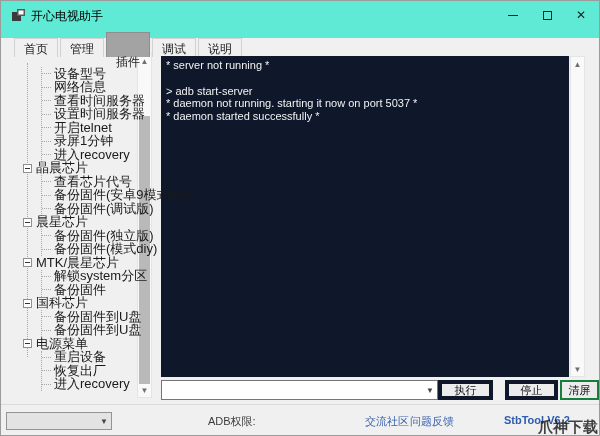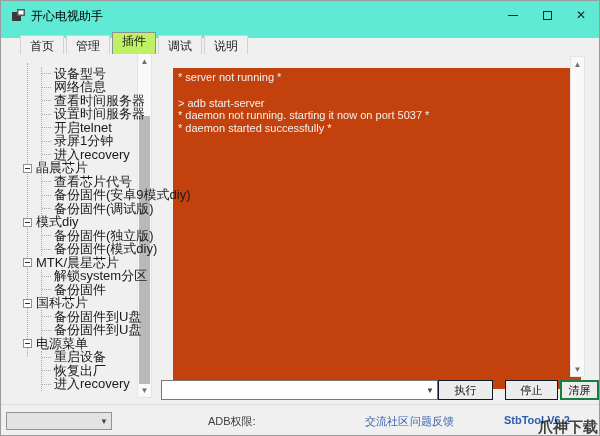--- a/index.html
+++ b/index.html
@@ -12,27 +12,27 @@
   
   .titlebar { position:absolute; top:0; left:0; right:0; height:37px; background:#5eead4; }
   .app-icon { position:absolute; left:11px; top:8px; width:13px; height:12px; }
   .title-text { position:absolute; left:30px; top:7px; font-size:12px; color:#000; }
   .cap-btns { position:absolute; right:1px; top:0; height:28px; display:flex; }
   .cap-btn { width:34px; height:28px; display:flex; align-items:center; justify-content:center; color:#222; cursor:default; }
   .glyph-min { width:10px; border-top:1px solid #222; display:inline-block; }
   .glyph-max { width:9px; height:9px; border:1px solid #222; display:inline-block; }
   .glyph-close { font-size:12px; line-height:12px; color:#222; }
   
-  .tabstrip { position:absolute; top:31px; left:19px; display:flex; align-items:flex-end;text-align:center; }
+  .tabstrip { position:absolute; top:31px; left:13px; display:flex; align-items:flex-end;text-align:center; }
   .tab {
     font-size:12px; color:#1c1c1c; padding:2px 9px 3px 9px; margin-right:2px;
     background:#f0f0f0; border:1px solid #d2d2d2; border-bottom:none; height:19px;
   }
   .tab.selected {
-    background:#bef264; border-color:#8f8f8f; height:22px; padding-top:0;
+    background:#a3a3a3; border-color:#8f8f8f; height:22px; padding-top:21px;
     position:relative; z-index:2;
   }
   
   .tree { position:absolute; left:6px; top:66px; width:129px; font-size:13px; color:#1a1a1a; }
   .rootline { position:absolute; left:20px; top:-4px; height:294px; border-left:1px dotted #a8a8a8; }
   .trow { display:flex; align-items:center; height:13.5px; white-space:nowrap; position:relative; z-index:1; }
   .expander {
     width:9px; height:9px; border:1px solid #8f8f8f; background:#fff;
     margin:0 4px 0 16px; position:relative; flex:none;
   }
@@ -43,33 +43,33 @@
   .sbar { position:absolute; background:#f9f9f9; border:1px solid #e4e4e4; }
   .sb-arrow { position:absolute; left:0; right:0; height:14px; display:flex; align-items:center; justify-content:center; font-size:8px; color:#6f6f6f; }
   .sb-arrow.up { top:0; } .sb-arrow.down { bottom:0; }
   .sb-thumb { position:absolute; left:1px; right:1px; background:#b9b9b9; }
   .tree-sbar { left:136px; top:52px; width:15px; height:345px; }
   .tree-sbar .sb-thumb { top:62px; height:268px; }
   .console-sbar { left:569px; top:55px; width:15px; height:321px; }
   
   .console {
     position:absolute; left:160px; top:55px; width:408px; height:321px;
-    background:#c2410c; color:#f2f2f2; font-family:"Liberation Sans", sans-serif;
+    background:#0f172a; color:#f2f2f2; font-family:"Liberation Sans", sans-serif;
     font-size:11px; line-height:12.8px; padding:3px 2px 0 5px; overflow:hidden;
-    white-space:pre-wrap; margin:12px;
+    white-space:pre-wrap; margin:0;
   }
   
   .cmd-combo {
     position:absolute; left:160px; top:379px; width:277px; height:20px;
     background:#fff; border:1px solid #767676; display:flex; align-items:center;
   }
   .cmd-combo input { flex:1; border:none; outline:none; height:16px; font-size:11px; padding:0 3px; background:transparent; font-family:"Liberation Sans",sans-serif; }
   .combo-arrow { width:14px; text-align:center; font-size:8px; color:#444; flex:none; }
   .btn {
-    position:absolute; top:379px; height:20px; background:#ececec; border:1px solid #0f172a;
+    position:absolute; top:379px; height:20px; background:#ececec; border:4px solid #0f172a;
     font-size:11px; color:#111; display:flex; align-items:center; justify-content:center; cursor:default;
   }
   .btn-exec { left:437px; width:55px; }
   .btn-stop { left:504px; width:53px; }
   .btn-clear { left:559px; width:39px; border:2px solid #15803d; }
   
   .statusbar { position:absolute; left:0; right:0; bottom:0; height:31px; background:#f0f0f0; border-top:1px solid #dcdcdc; }
   .status-combo {
     position:absolute; left:5px; top:7px; width:106px; height:18px;
     background:#e3e3e3; border:1px solid #949494; display:flex; align-items:center;
@@ -154,21 +154,21 @@
           </div>
           <div class="trow">
             <span>备份固件(安卓9模式diy)</span>
           </div>
           <div class="trow">
             <span>备份固件(调试版)</span>
           </div>
         </div>
         <div class="trow">
           <span class="expander"></span>
-          <span>模式diy</span>
+          <span>晨星芯片</span>
         </div>
         <div class="kids">
           <div class="trow">
             <span>备份固件(独立版)</span>
           </div>
           <div class="trow">
             <span>备份固件(模式diy)</span>
           </div>
         </div>
         <div class="trow">

